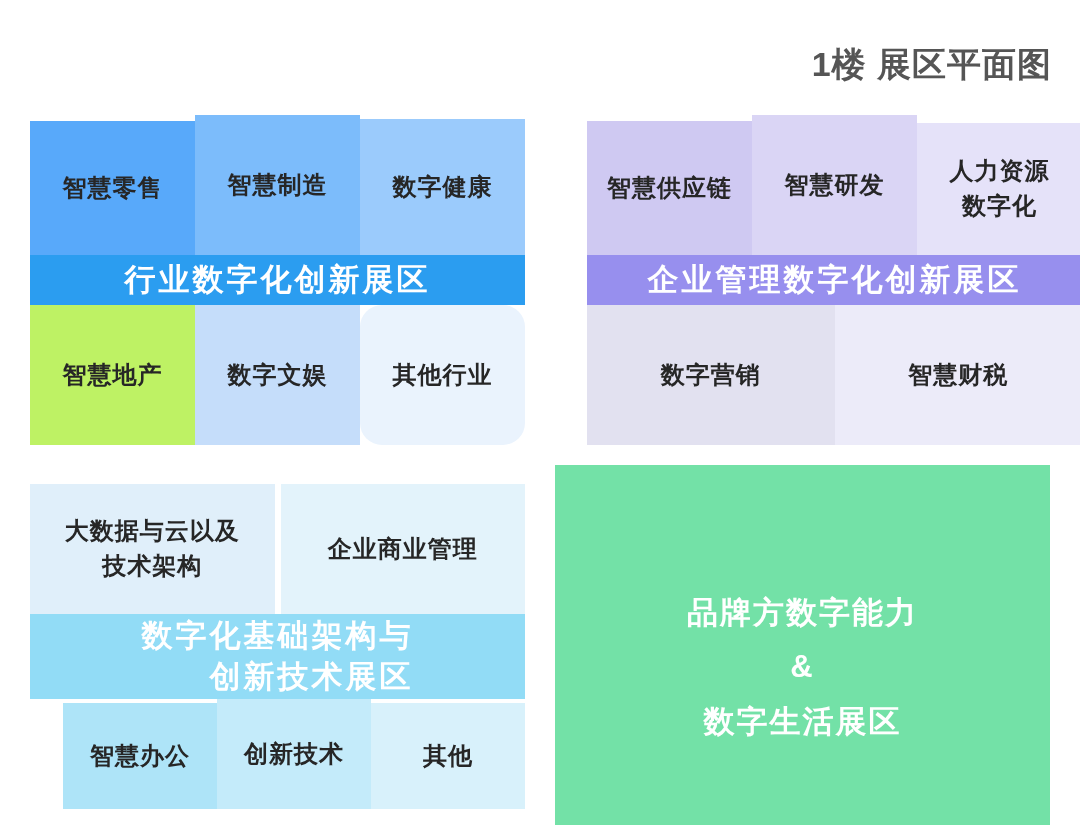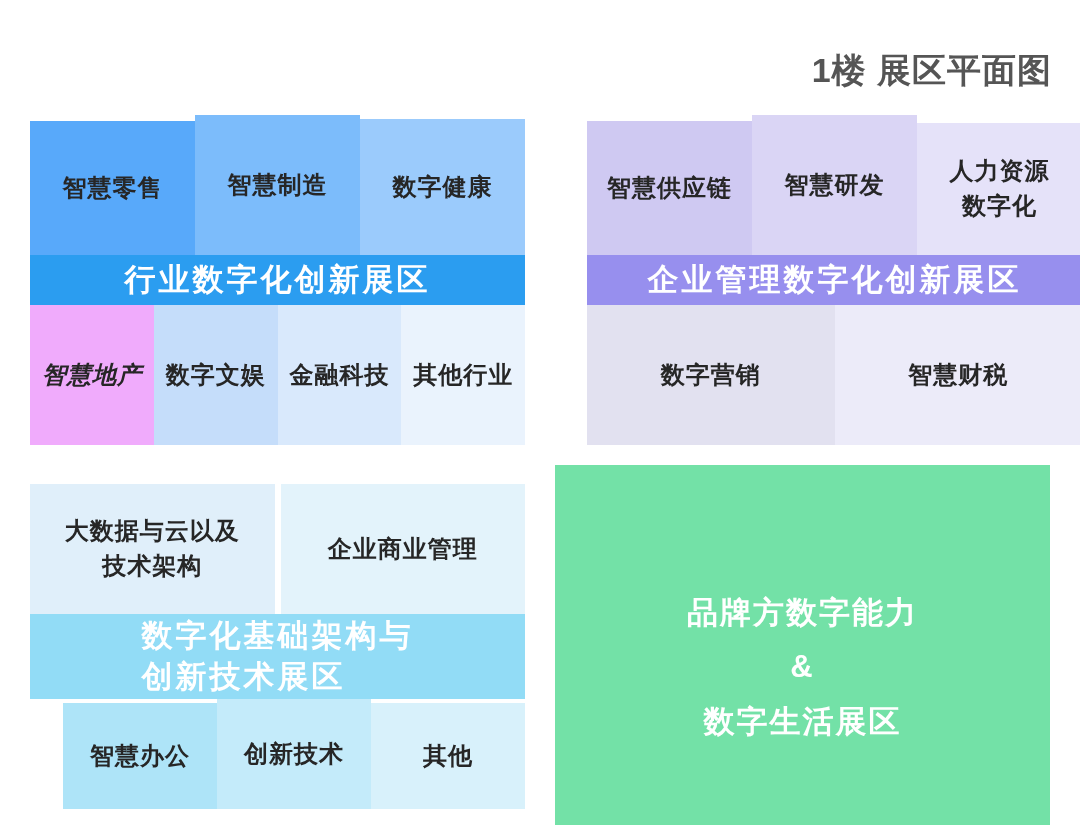--- a/index.html
+++ b/index.html
@@ -1,21 +1,21 @@
 <!DOCTYPE html>
 <html><head>
 <meta charset="utf-8">
 <style>
   html,body{margin:0;padding:0;}
   body{
     width:1080px;height:825px;position:relative;background:#ffffff;
     font-family:"Liberation Sans","DejaVu Sans",sans-serif;overflow:hidden;
   }
   .page-title{
-    position:absolute;top:48px;right:28px;
+    position:absolute;top:42px;right:28px;
     font-size:34px;font-weight:700;color:#555555;letter-spacing:1px;
   }
   .quadrant{position:absolute;display:flex;flex-direction:column;}
   #q-industry{left:30px;top:115px;width:495px;height:330px;}
   #q-management{left:555px;top:115px;width:495px;height:330px;padding-left:32px;}
   #q-infra{left:30px;top:484px;width:495px;height:411px;}
   #q-brand{left:555px;top:465px;width:495px;height:405px;}
 
   .row{display:flex;gap:0;justify-content:flex-end;}
   .row-top{height:140px;}
@@ -24,21 +24,21 @@
   .row-bottom-c{height:110px;padding-left:33px;}
 
   .cell{
     flex:1;display:flex;align-items:center;justify-content:center;
     font-weight:700;font-size:24px;color:#262626;text-align:center;
     white-space:pre-line;letter-spacing:1px;line-height:1.45;
   }
   .band{
     height:50px;display:flex;align-items:center;justify-content:center;
     color:#ffffff;font-weight:700;font-size:31px;letter-spacing:3px;
-    text-align:left;white-space:pre-line;line-height:1.3;
+    text-align:right;white-space:pre-line;line-height:1.3;
   }
   .band-tall{height:85px;}
   .mt4{margin-top:4px;}
   .mt6{margin-top:6px;}
   .mt8{margin-top:8px;}
 
   .big-zone{
     width:100%;height:100%;display:flex;align-items:center;justify-content:center;
     color:#ffffff;font-weight:700;font-size:31px;letter-spacing:2px;
     text-align:center;white-space:pre-line;line-height:1.75;
@@ -50,24 +50,23 @@
 <div class="page-title">1楼 展区平面图</div>
 
 <div class="quadrant" id="q-industry">
   <div class="row row-top">
     <div class="cell mt6" style="background: rgb(88, 169, 250);">智慧零售</div>
     <div class="cell" style="background: rgb(124, 188, 251);">智慧制造</div>
     <div class="cell mt4" style="background: rgb(155, 203, 252);">数字健康</div>
   </div>
   <div class="band" style="background: rgb(43, 157, 240);">行业数字化创新展区</div>
   <div class="row row-bottom">
-    <div class="cell" style="background: #f0abfc; font-style: italic;">智慧地产</div>
+    <div class="cell" style="background: #bef264;">智慧地产</div>
     <div class="cell" style="background: rgb(197, 221, 250);">数字文娱</div>
-    <div class="cell" style="background: rgb(217, 233, 252);">金融科技</div>
-    <div class="cell" style="background: rgb(234, 243, 253);">其他行业</div>
+    <div class="cell" style="background: rgb(234, 243, 253); border-radius: 22px;">其他行业</div>
   </div>
 </div>
 
 <div class="quadrant" id="q-management">
   <div class="row row-top">
     <div class="cell mt6" style="background: rgb(207, 201, 242);">智慧供应链</div>
     <div class="cell" style="background: rgb(218, 213, 245);">智慧研发</div>
     <div class="cell mt8" style="background: rgb(229, 226, 249);">人力资源
 数字化</div>
   </div>

